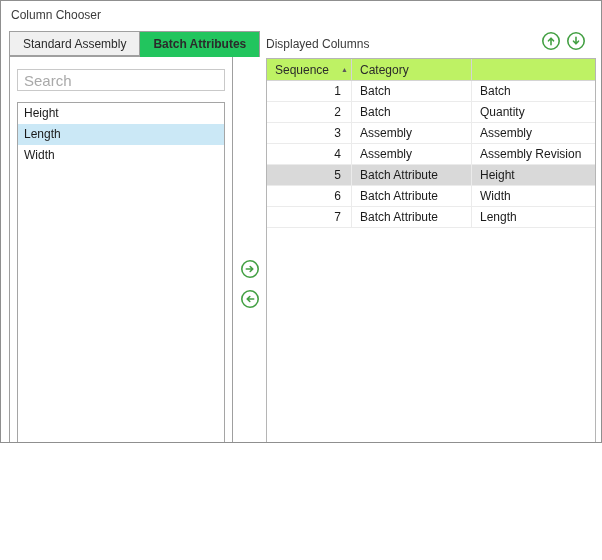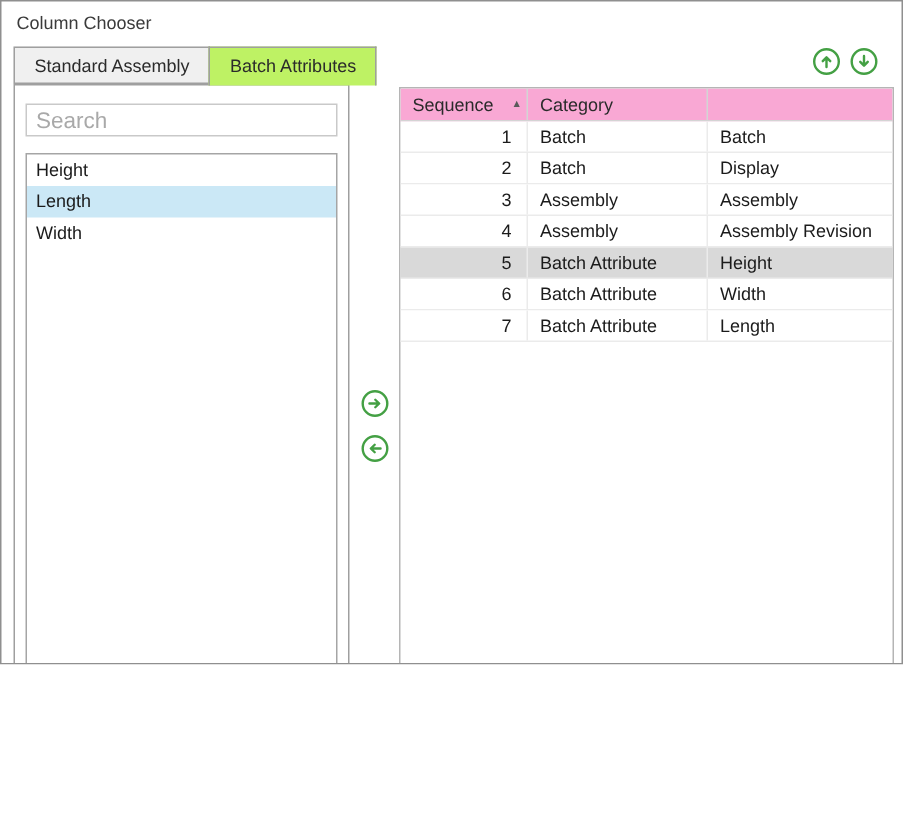--- a/index.html
+++ b/index.html
@@ -19,21 +19,21 @@
 
   .win-title { position: absolute; left: 10px; top: 7px; color: #3b3b3b; }
 
   
   .tabs { position: absolute; left: 8px; top: 30px; display: flex; z-index: 2; }
   .tab {
     height: 25px; padding: 0 13px; line-height: 24px;
     background: #f0f0f0; border: 1px solid #9f9f9f; margin-right: -1px;
     cursor: default; white-space: nowrap; color: #2b2b2b;
   }
-  .tab.active { background: #bef264; height: 26px; border-bottom: none; z-index: 3; }
+  .tab.active { background: #22c55e; height: 26px; border-bottom: none; z-index: 3; font-weight: bold; }
 
   
   .panel {
     position: absolute; left: 8px; top: 55px;
     width: 224px; height: 475px;
     border: 1px solid #9f9f9f; background: #ffffff;
   }
   .search {
     position: absolute; left: 7px; top: 12px; width: 208px; height: 22px;
     border: 1px solid #c9c9c9; padding: 0 6px;
@@ -65,21 +65,21 @@
 
   
   .displayed-title { position: absolute; left: 265px; top: 36px; color: #3b3b3b; }
 
   .table {
     position: absolute; left: 265px; top: 57px; width: 330px; height: 473px;
     border: 1px solid #b5b5b5; background: #ffffff; overflow: hidden;
   }
   .thead {
     display: grid; grid-template-columns: 85px 120px 1fr;
-    height: 22px; background: #f9a8d4; border-bottom: 1px solid #d4d4d4;
+    height: 22px; background: #bef264; border-bottom: 1px solid #d4d4d4;
   }
   .hcell {
     padding: 0 8px; border-right: 1px solid #d4d4d4;
     display: flex; align-items: center; color: #2b2b2b; cursor: default;
     white-space: nowrap; overflow: hidden;
   }
   .hcell.last { border-right: none; }
   .sort { font-size: 7px; color: #5a5a5a; margin-left: 12px; line-height: 1; }
 
   .trow {
@@ -125,20 +125,21 @@
   </button>
   <button class="round-btn btn-remove" title="">
     <span>
       <svg class="rot180" width="20" height="20" viewBox="0 0 20 20">
         <circle cx="10" cy="10" r="8.2" fill="#ffffff" stroke="#44a044" stroke-width="1.6"></circle>
         <path d="M6.3 10 H12.4 M10.2 7.5 L12.8 10 L10.2 12.5" fill="none" stroke="#44a044" stroke-width="1.6" stroke-linecap="round" stroke-linejoin="round"></path>
       </svg>
     </span>
   </button>
 
+  <div class="displayed-title">Displayed Columns</div>
 
   <button class="round-btn btn-up" title="">
     <span>
       <svg class="rotm90" width="20" height="20" viewBox="0 0 20 20">
         <circle cx="10" cy="10" r="8.2" fill="#ffffff" stroke="#44a044" stroke-width="1.6"></circle>
         <path d="M6.3 10 H12.4 M10.2 7.5 L12.8 10 L10.2 12.5" fill="none" stroke="#44a044" stroke-width="1.6" stroke-linecap="round" stroke-linejoin="round"></path>
       </svg>
     </span>
   </button>
   <button class="round-btn btn-down" title="">
@@ -160,21 +161,21 @@
     </div>
 
     <div class="trow">
       <div class="cell seq">1</div>
       <div class="cell">Batch</div>
       <div class="cell last">Batch</div>
     </div>
     <div class="trow">
       <div class="cell seq">2</div>
       <div class="cell">Batch</div>
-      <div class="cell last">Display</div>
+      <div class="cell last">Quantity</div>
     </div>
     <div class="trow">
       <div class="cell seq">3</div>
       <div class="cell">Assembly</div>
       <div class="cell last">Assembly</div>
     </div>
     <div class="trow">
       <div class="cell seq">4</div>
       <div class="cell">Assembly</div>
       <div class="cell last">Assembly Revision</div>

